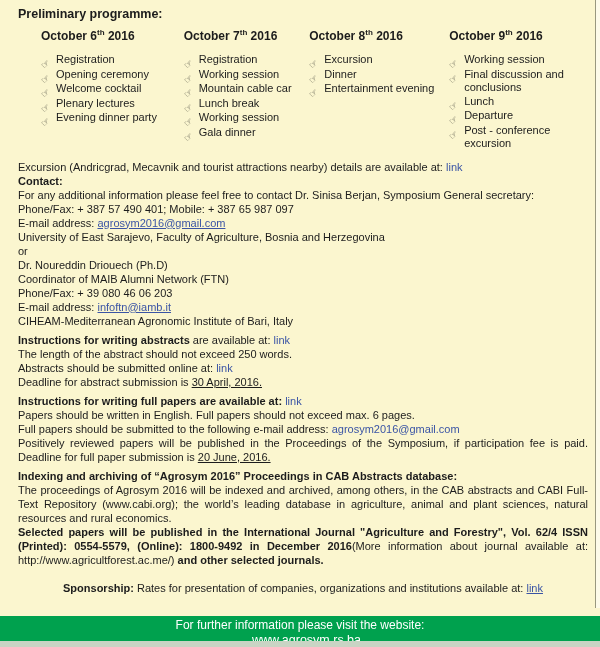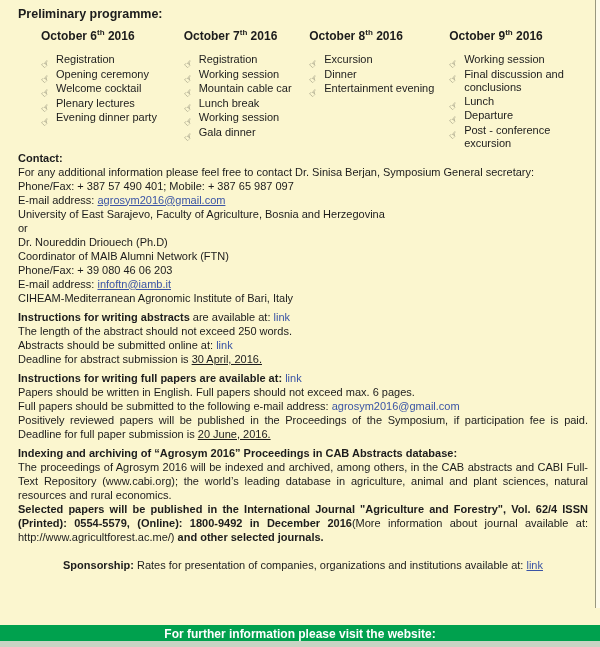--- a/index.html
+++ b/index.html
@@ -36,23 +36,23 @@
   }
   p.line { font-size: 11px; line-height: 14px; }
   .gap-sm { margin-top: 5px; }
   .gap-md { margin-top: 9px; }
   .gap-lg { margin-top: 14px; text-align: center; }
   .bold { font-weight: bold; }
   .link { color: #3a54a5; cursor: pointer; }
   .u { text-decoration: underline; }
   .justify { text-align: justify; }
   .footer {
-    position: absolute; left: 0; bottom: 6px; width: 600px; height: 16px;
+    position: absolute; left: 0; bottom: 6px; width: 600px; height: 25px;
     background: #00A14E; color: #ffffff; text-align: center;
-    font-weight: bold; font-size: 12px; padding-top: 2px;
+    font-weight: normal; font-size: 12px; padding-top: 2px;
   }
   .footer .f-line { line-height: 15px; }
   .footer .f-site { text-decoration: underline; font-size: 12.5px; cursor: pointer; margin-left: 13px; }
   .bottom-strip { position: absolute; left:0; bottom: 0; width: 600px; height: 6px; background: #c9d4c4; }
 </style>
 </head>
 <body>
 
 <div class="page">
   <div class="right-gutter"></div>
@@ -158,20 +158,21 @@
               <span>Departure</span>
             </li>
           <li>
               <span class="bullet">☞</span>
               <span>Post - conference excursion</span>
             </li>
         </ul>
       </div>
     </div>
 
+    <p class="line gap-md"><span>Excursion (Andricgrad, Mecavnik and tourist attractions nearby) details are available at: </span><span class="link">link</span></p>
 
     <p class="line bold">Contact:</p>
     <p class="line">For any additional information please feel free to contact Dr. Sinisa Berjan, Symposium General secretary:</p>
     <p class="line">Phone/Fax: + 387 57 490 401; Mobile: + 387 65 987 097</p>
     <p class="line"><span>E-mail address: </span><span class="link u">agrosym2016@gmail.com</span></p>
     <p class="line">University of East Sarajevo, Faculty of Agriculture, Bosnia and Herzegovina</p>
     <p class="line">or</p>
     <p class="line">Dr. Noureddin Driouech (Ph.D)</p>
     <p class="line">Coordinator of MAIB Alumni Network (FTN)</p>
     <p class="line">Phone/Fax: + 39 080 46 06 203</p>

